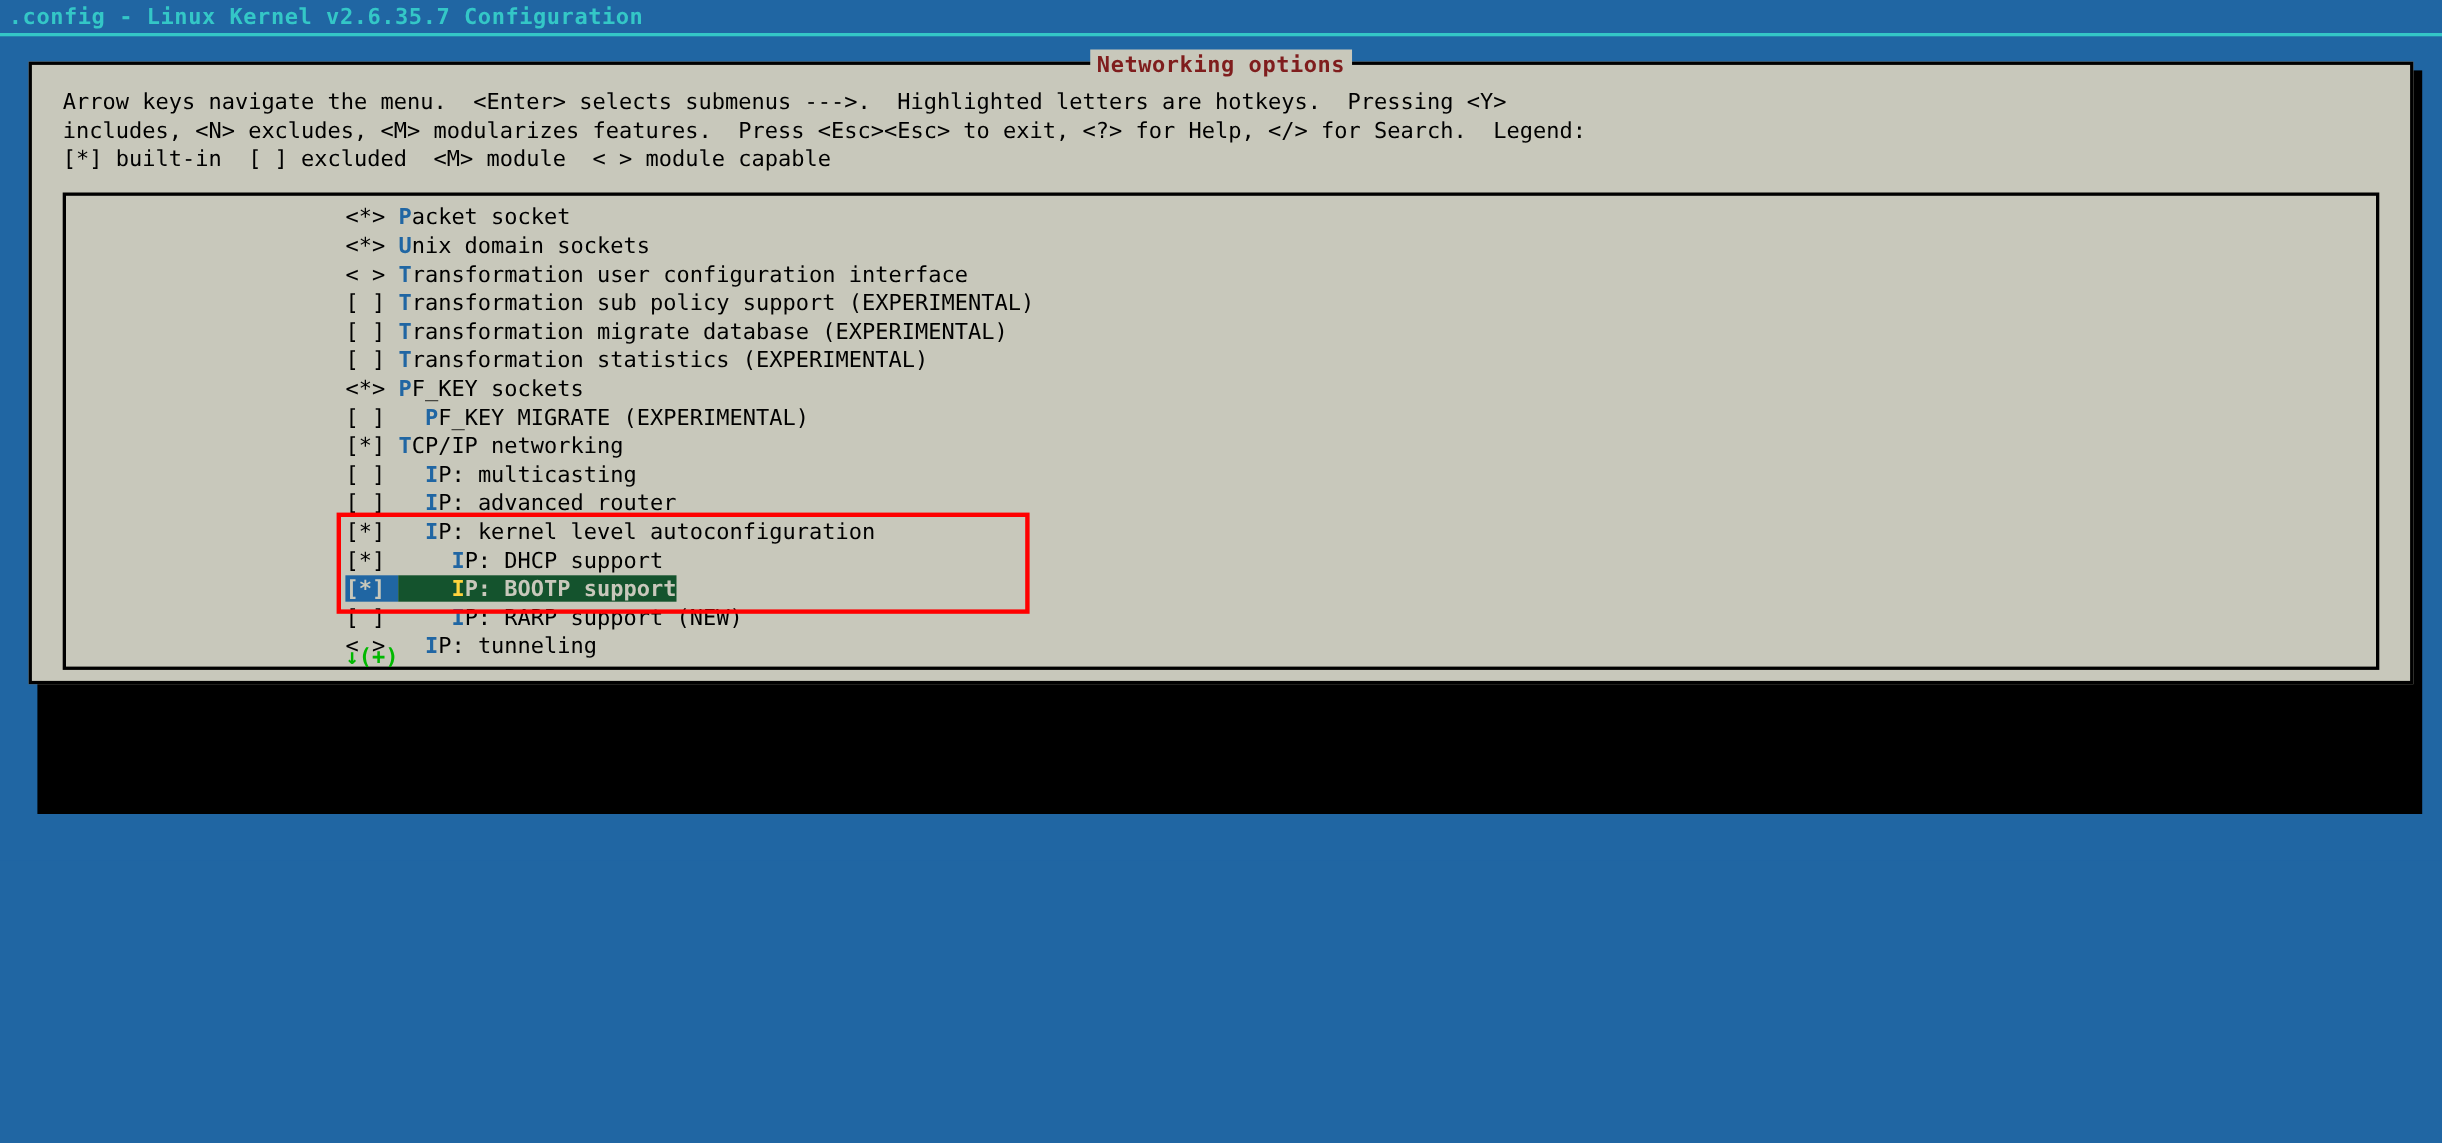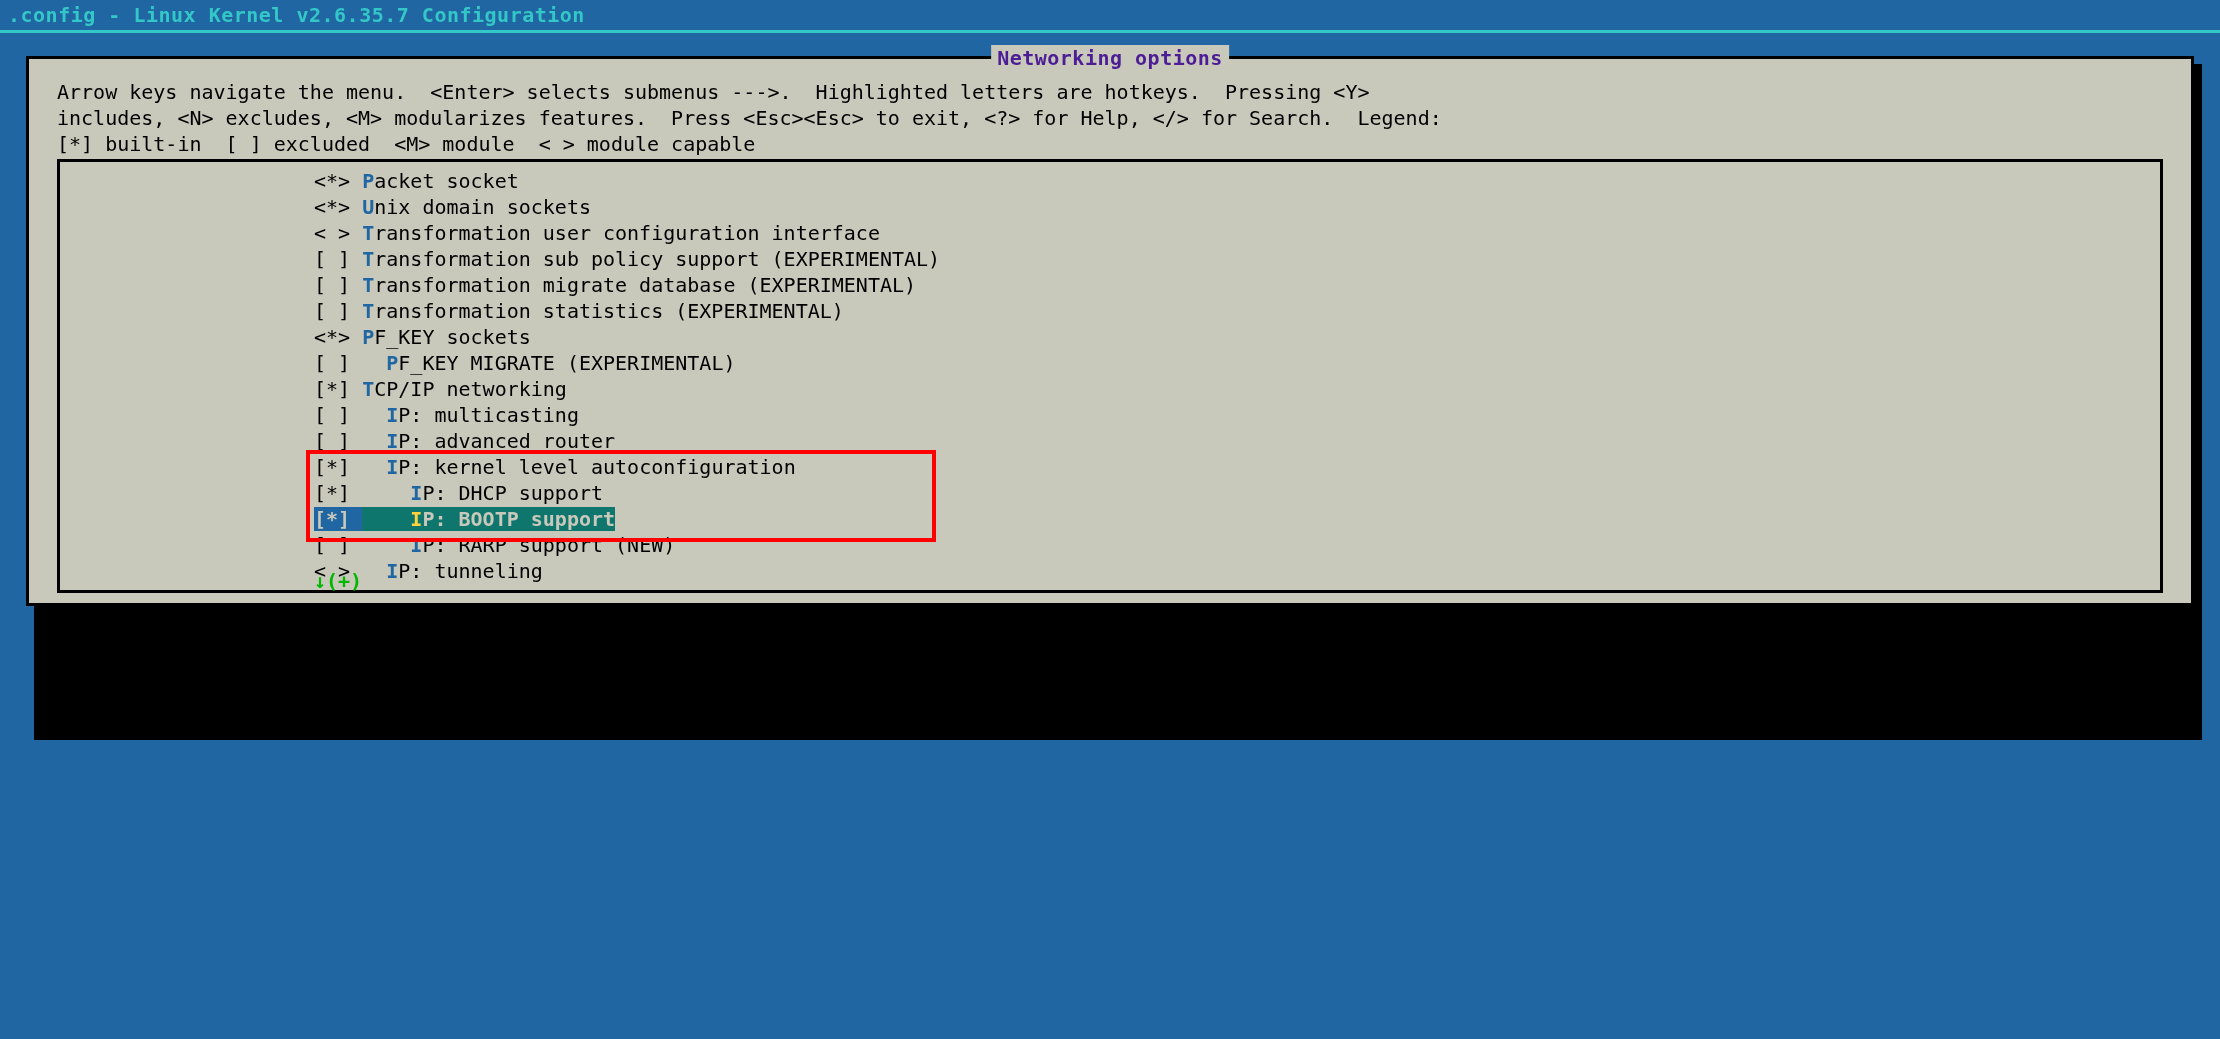--- a/index.html
+++ b/index.html
@@ -53,49 +53,49 @@
     padding: 0 28px 10px 28px;
     color: #000;
     position: relative;
   }
   .panel-title {
     position: absolute;
     top: -14px;
     left: 50%;
     transform: translateX(-50%);
     background: #c8c8bb;
-    color: #4c1d95;
+    color: #7f1d1d;
     padding: 0 6px;
     font-weight: bold;
     letter-spacing: 0.5px;
   }
   .help-text {
     white-space: pre;
     padding-top: 20px;
   }
   .menu-box {
     border: 3px solid #000;
-    margin-top: 2px;
+    margin-top: 18px;
     padding: 6px 0 6px 0;
     position: relative;
   }
   .menu-inner {
     padding-left: 254px;
     white-space: pre;
   }
   .row {
     color: #000;
     height: 26px;
     position: relative;
   }
   .hk { color: #2066a3; font-weight: bold; }
   .row .prefix { display: inline; }
   .row .label  { display: inline; }
   .row.selected .sel-bg {
-    background: #0f766e;
+    background: #14532d;
     color: #c8c8bb;
     font-weight: bold;
   }
   .row.selected .sel-bg .hk { color: #ffd33d; }
   .row.selected .prefix {
     color: #2066a3;
     font-weight: bold;
   }
   .annot-box {
     position:absolute;

